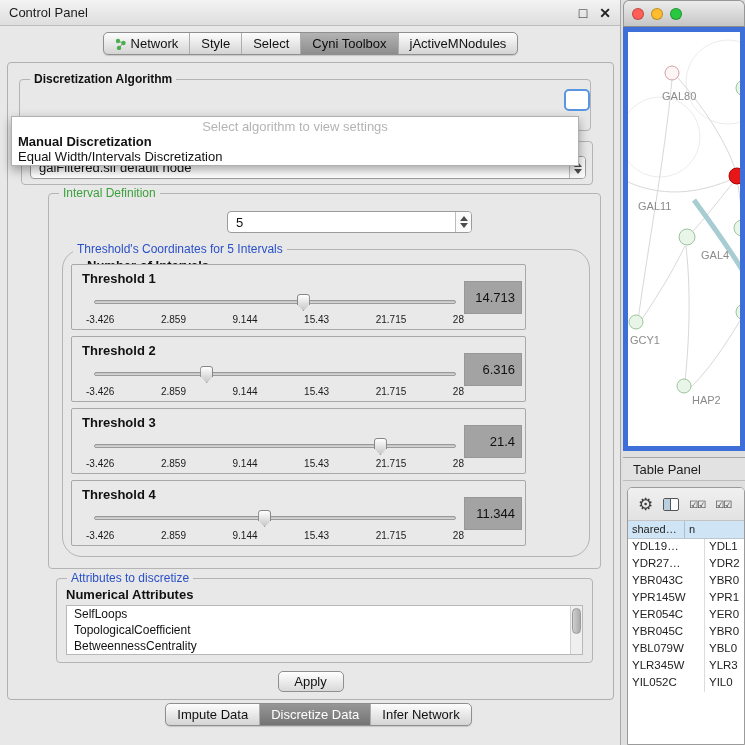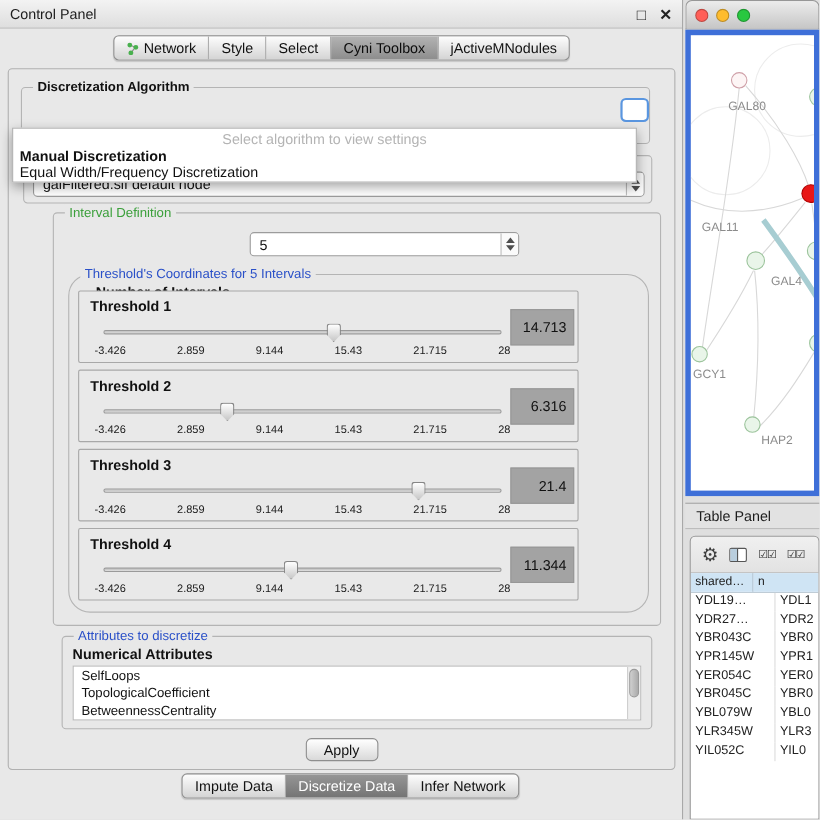--- a/index.html
+++ b/index.html
@@ -140,21 +140,21 @@
   <div class="cp-body">
 
     <div class="groupbox algo-group">
       <span class="legend bold">Discretization Algorithm</span>
     </div>
     <div class="combo-fragment"></div>
 
     <div class="popup">
       <div class="popup-prompt">Select algorithm to view settings</div>
       <div class="popup-option bold">Manual Discretization</div>
-      <div class="popup-option">Equal Width/Frequency Discretization</div>
+      <div class="popup-option">Equal Width/Intervals Discretization</div>
     </div>
 
     <div class="groupbox td-group">
       <span class="legend">Table Data</span>
       <div class="combo td-combo">
         <span class="val">galFiltered.sif default node</span>
         <span class="stepper">
             <i class="arr-up"></i>
             <i class="arr-dn"></i>
           </span>

